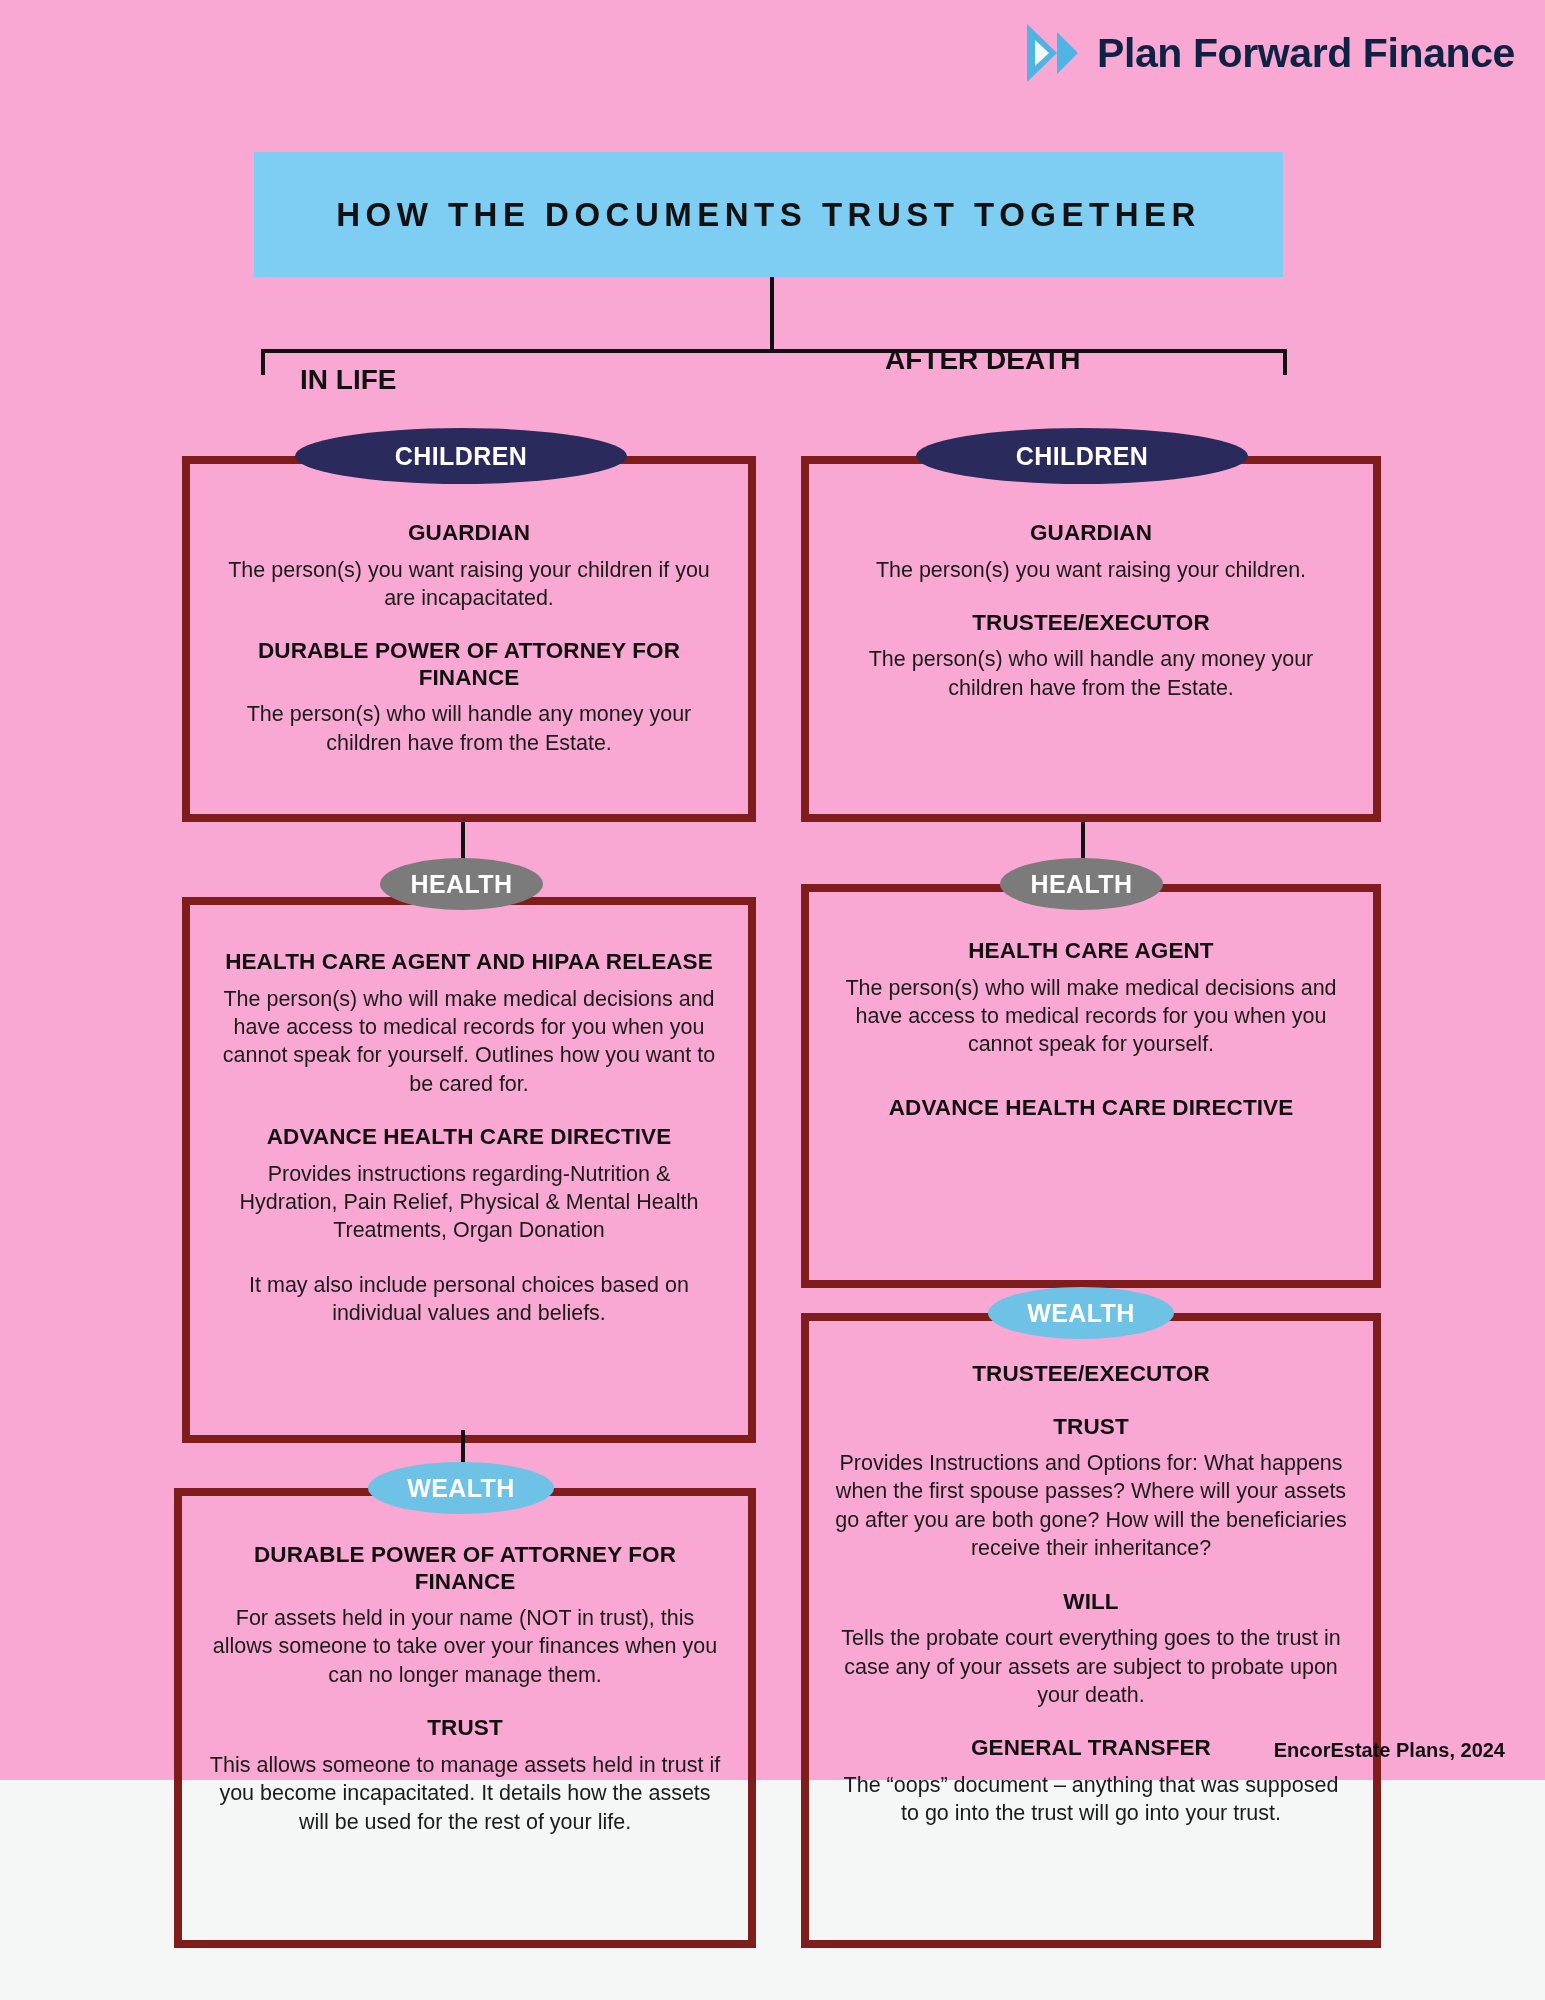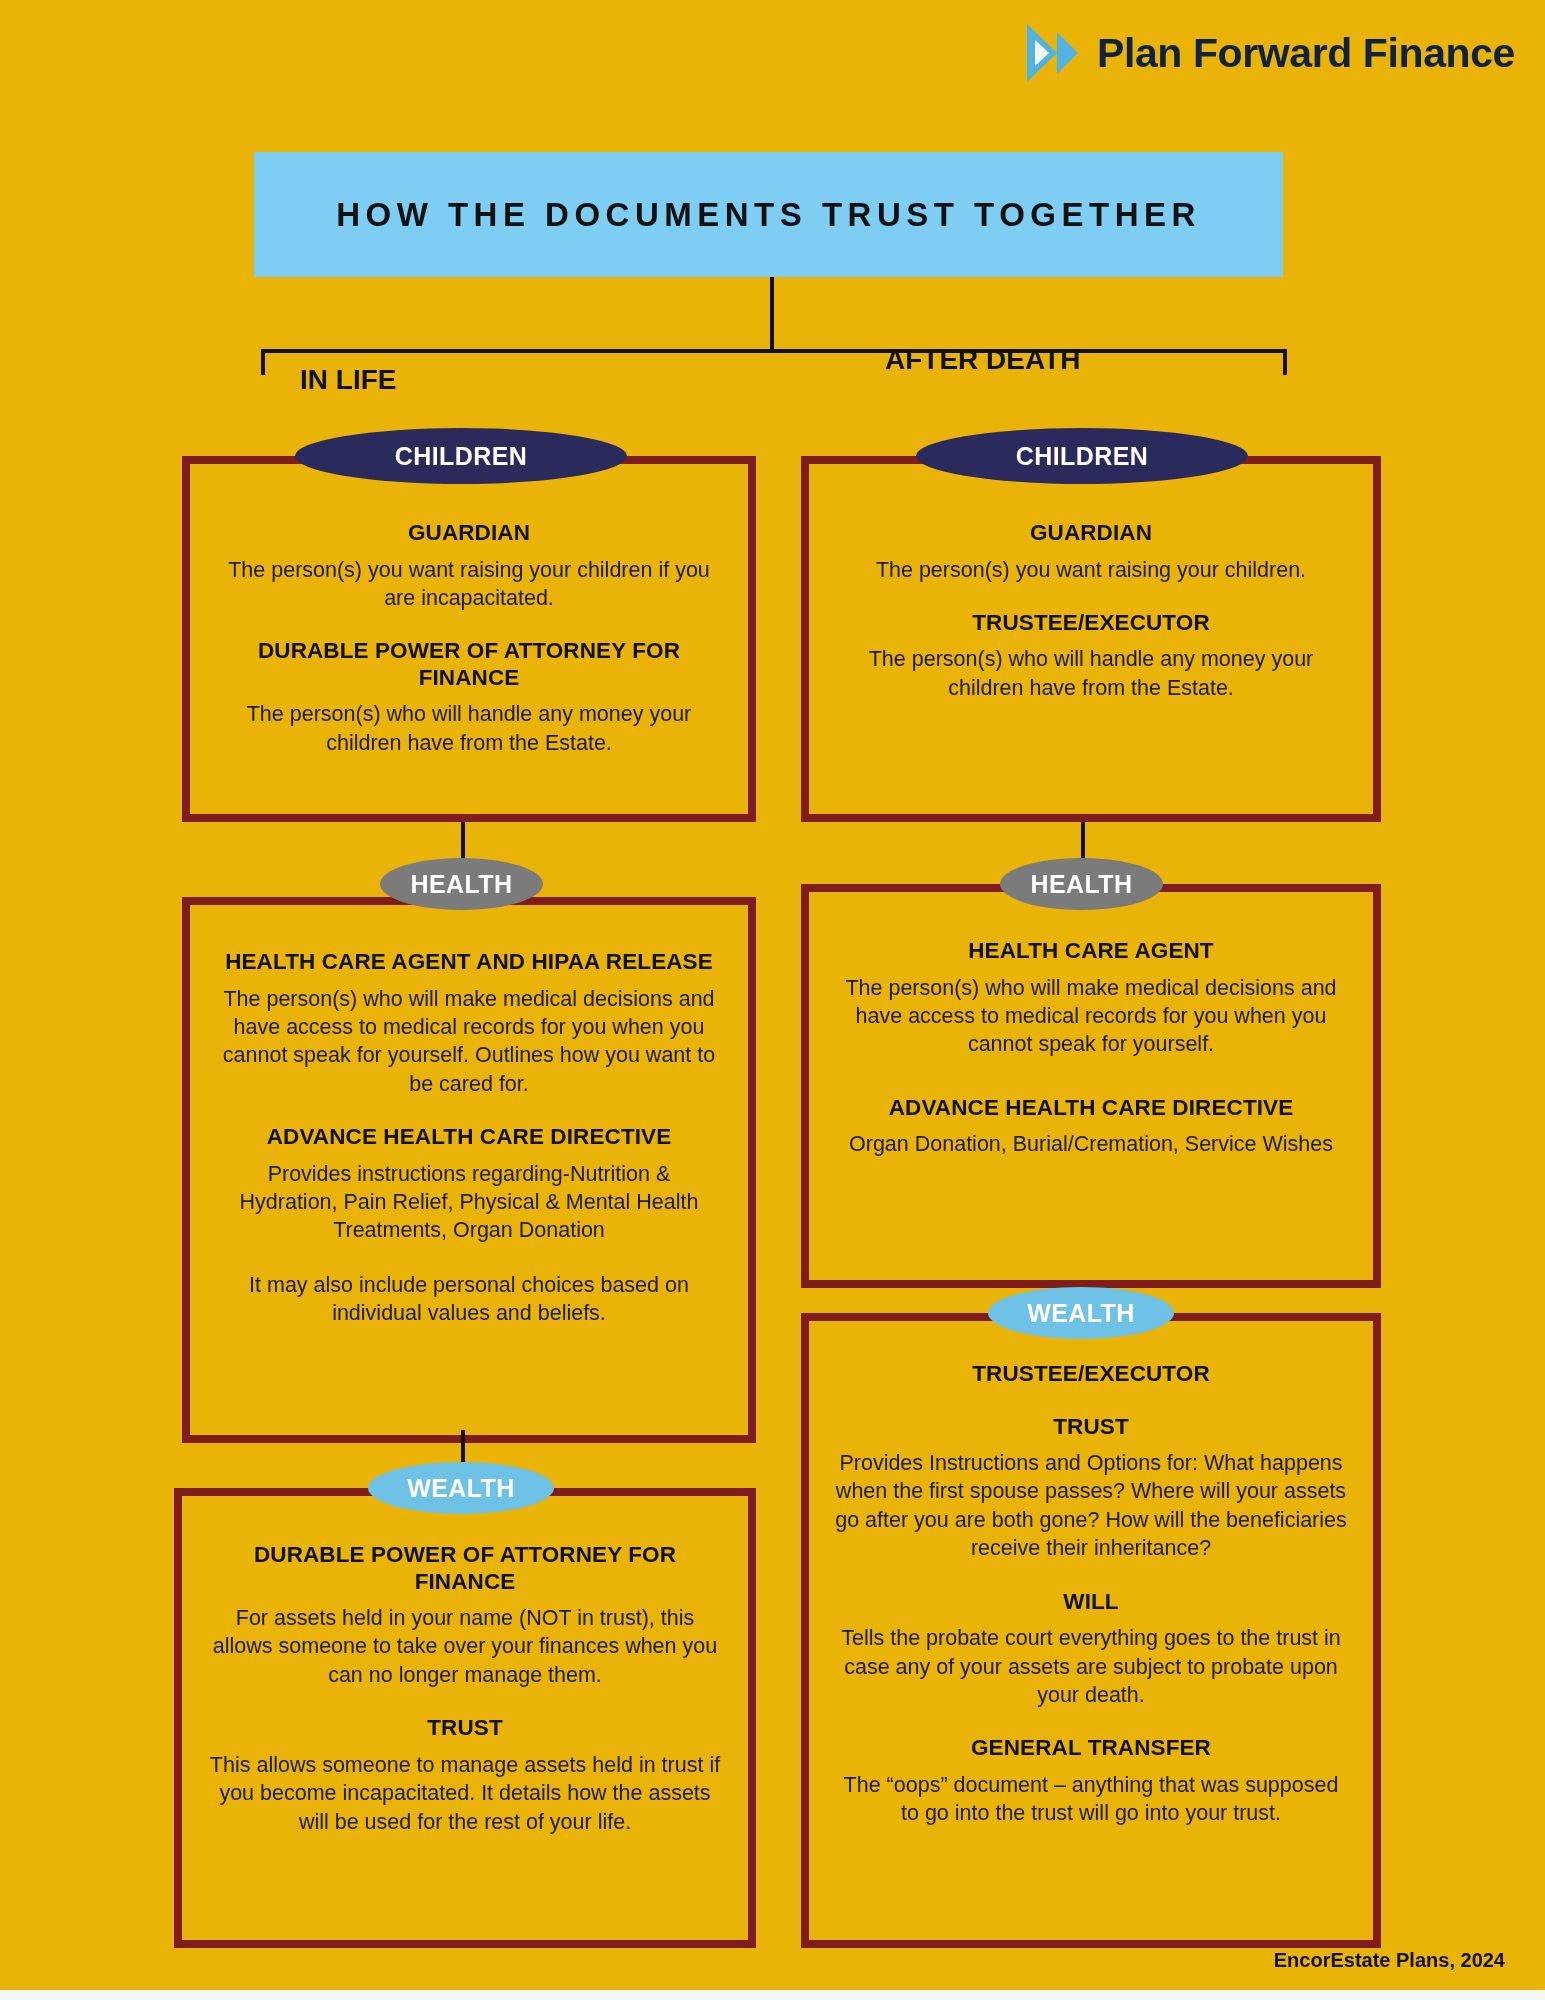--- a/index.html
+++ b/index.html
@@ -7,22 +7,22 @@
     width: 1545px;
     height: 2000px;
     background: #f5f6f6;
     font-family: "Liberation Sans", sans-serif;
     color: #111;
     overflow: hidden;
   }
   .page {
     position: relative;
     width: 1545px;
-    height: 1990px;
-    background: #eab308;
+    height: 1780px;
+    background: #f9a8d4;
   }
 
   
   .logo-wrap {
     position: absolute;
     top: 22px; right: 30px;
     display: flex;
     align-items: center;
     gap: 18px;
   }
@@ -232,21 +232,20 @@
   <div class="vline" style="left:1081px; top:822px; height:62px;"></div>
 
   <div class="box" style="left:793px; top:884px; width:580px; height:404px;">
     <div class="box-inner" style="padding-top:46px;">
       <div class="sec-h">HEALTH CARE AGENT</div>
       <div class="gap-sm"></div>
       <div class="sec-p">The person(s) who will make medical decisions and have access to medical records for you when you cannot speak for yourself.</div>
       <div class="gap-lg"></div>
       <div class="sec-h">ADVANCE HEALTH CARE DIRECTIVE</div>
       <div class="gap-sm"></div>
-      <div class="sec-p">Organ Donation, Burial/Cremation, Service Wishes</div>
     </div>
   </div>
   <div class="pill pill-health" style="left:1000px; top:858px; width:163px; height:52px;">
     <span>HEALTH</span>
   </div>
 
   <div class="vline" style="left:1081px; top:1288px; height:25px;"></div>
 
   <div class="box" style="left:793px; top:1313px; width:580px; height:635px;">
     <div class="box-inner" style="padding-top:40px;">

